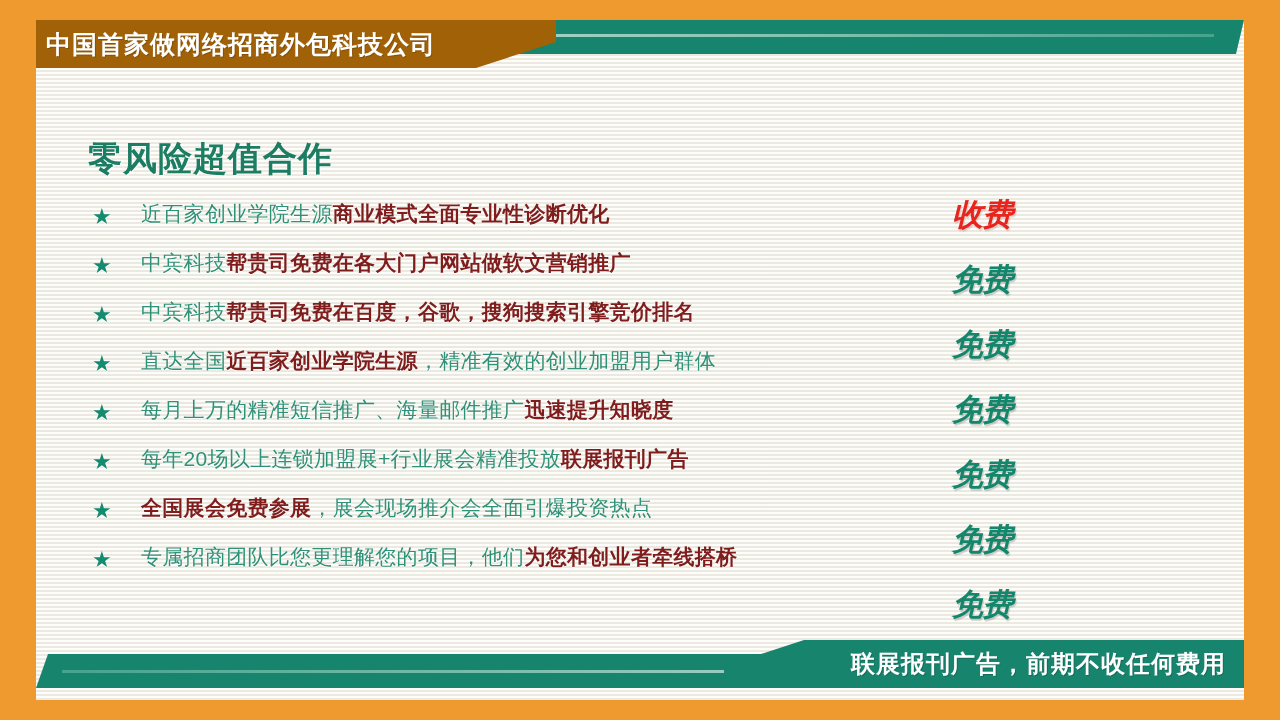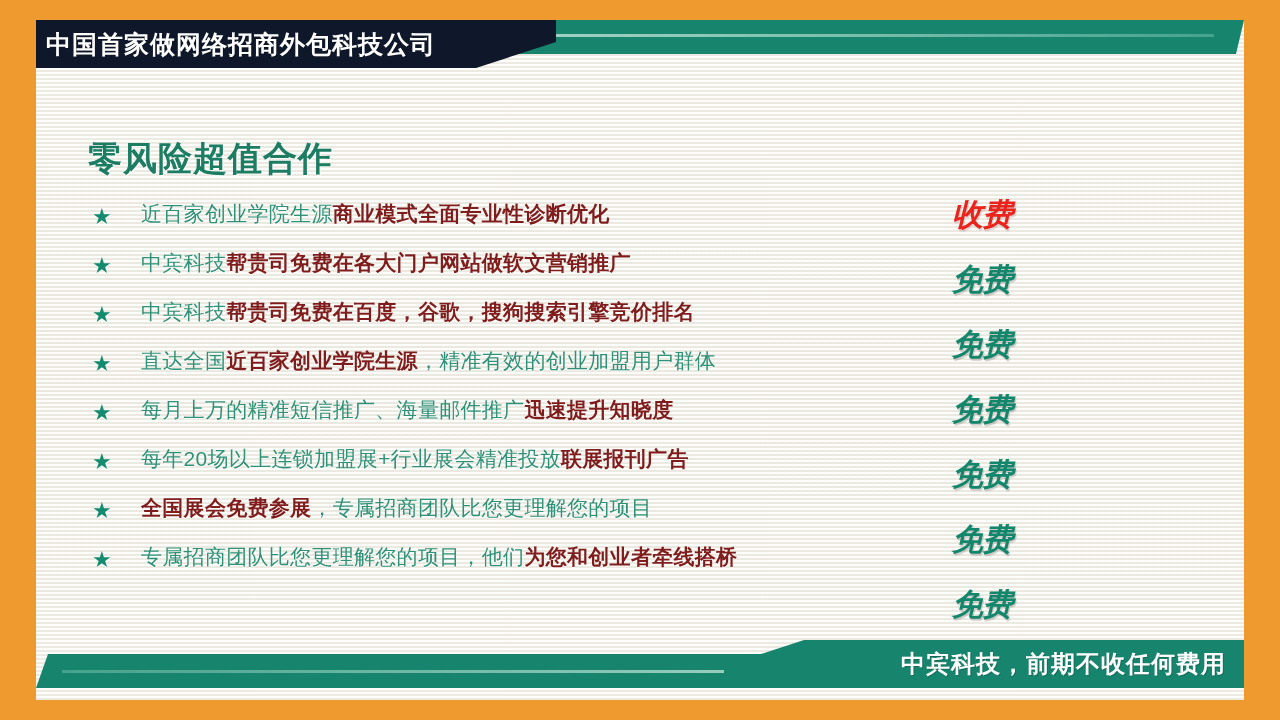--- a/index.html
+++ b/index.html
@@ -20,21 +20,21 @@
         rgba(255,255,255,0.85) 0px,
         rgba(255,255,255,0.85) 2px,
         rgba(233,231,221,0.75) 2px,
         rgba(233,231,221,0.75) 4px),
       linear-gradient(180deg,#f4f3ec 0%,#efeee5 50%,#f3f2eb 100%);
   }
   
   .hdr-wrap{position:absolute;left:36px;top:20px;width:1208px;height:60px;}
   .hdr-block{
     position:absolute;left:0;top:0;width:520px;height:48px;
-    background:#0f172a;
+    background:#a16207;
     -webkit-clip-path:polygon(0 0,520px 0,520px 22px,440px 48px,0 48px);
     clip-path:polygon(0 0,520px 0,520px 22px,440px 48px,0 48px);
   }
   .hdr-bar{
     position:absolute;left:440px;top:0;width:768px;height:34px;
     background:#17846d;
     -webkit-clip-path:polygon(0 0,768px 0,760px 34px,0 34px);
     clip-path:polygon(0 0,768px 0,760px 34px,0 34px);
   }
   .hdr-line{
@@ -143,21 +143,21 @@
       <div class="row">
         <span class="star">★</span>
         <span class="rtext"><span>每月上万的精准短信推广、海量邮件推广</span><b>迅速提升知晓度</b></span>
       </div>
       <div class="row">
         <span class="star">★</span>
         <span class="rtext"><span>每年20场以上连锁加盟展+行业展会精准投放</span><b>联展报刊广告</b></span>
       </div>
       <div class="row">
         <span class="star">★</span>
-        <span class="rtext"><b>全国展会免费参展</b><span>，专属招商团队比您更理解您的项目</span></span>
+        <span class="rtext"><b>全国展会免费参展</b><span>，展会现场推介会全面引爆投资热点</span></span>
       </div>
       <div class="row">
         <span class="star">★</span>
         <span class="rtext"><span>专属招商团队比您更理解您的项目，他们</span><b>为您和创业者牵线搭桥</b></span>
       </div>
     </div>
 
   <div class="prices">
       <div class="price paid">收费</div>
       <div class="price">免费</div>
@@ -166,17 +166,17 @@
       <div class="price">免费</div>
       <div class="price">免费</div>
       <div class="price">免费</div>
       <div class="price">免费</div>
     </div>
 
   <div class="ftr-wrap">
     <div class="ftr-bar"></div>
     <div class="ftr-line"></div>
     <div class="ftr-block">
-      <div class="ftr-title">中宾科技，前期不收任何费用</div>
+      <div class="ftr-title">联展报刊广告，前期不收任何费用</div>
     </div>
   </div>
 
 </div>
 
 </body></html>

